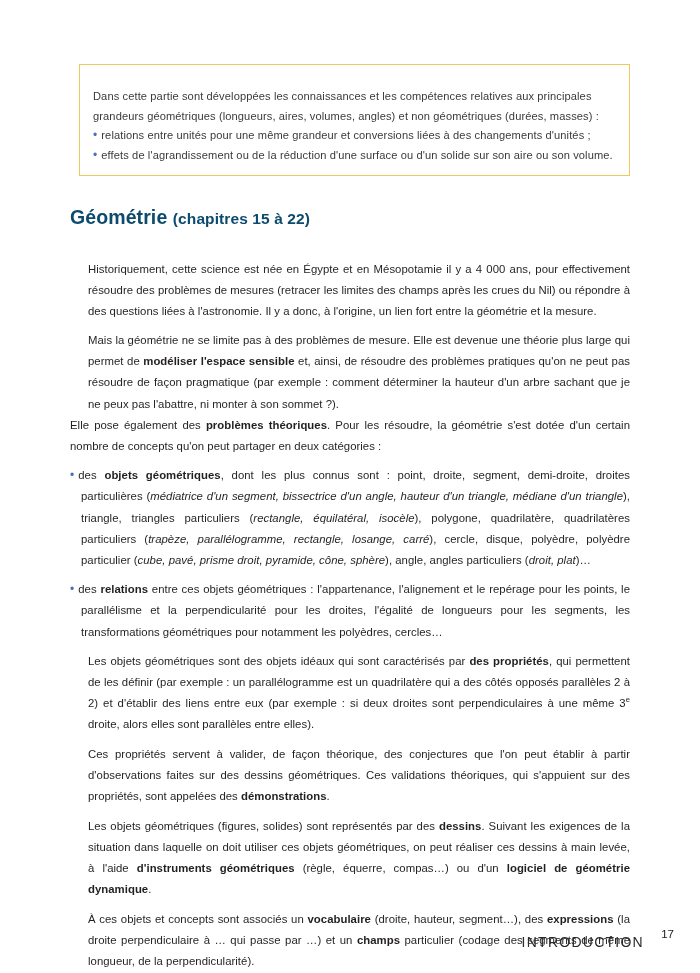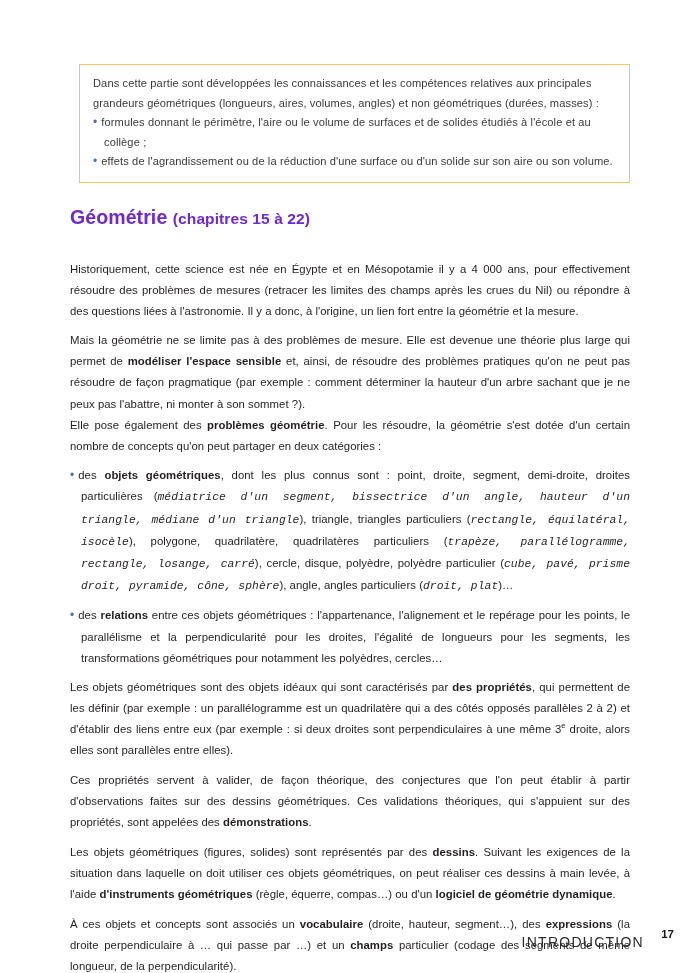--- a/index.html
+++ b/index.html
@@ -23,21 +23,21 @@
 
   
   .callout {
     position: absolute;
     left: 79px;
     top: 64px;
     width: 551px;
     box-sizing: border-box;
     border: 1px solid #f2c75c;
     background: #ffffff;
-    padding: 9px 13px 10px 13px;
+    padding: 22px 13px 10px 13px;
   }
   .callout p {
     margin: 0;
     font-size: 11.1px;
     line-height: 19.5px;
     color: #3a3a3a;
     letter-spacing: 0.01em;
   }
   .callout .bullet-line {
     padding-left: 11px;
@@ -48,21 +48,21 @@
     color: #4a72b8;
     font-size: 12px;
     padding-right: 4px;
   }
 
   
   .section-heading {
     position: absolute;
     left: 70px;
     top: 206px;
-    color: #6d28d9;
+    color: #0c4a6e;
     font-size: 19.5px;
     font-weight: bold;
     letter-spacing: 0.005em;
     white-space: nowrap;
   }
   .section-heading .subtitle {
     font-size: 15.5px;
     font-weight: bold;
   }
 
@@ -76,34 +76,35 @@
   .body-text p {
     margin: 0 0 0 0;
     font-size: 11.35px;
     line-height: 21.1px;
     text-align: justify;
     color: #231f20;
     letter-spacing: 0.003em;
   }
   .body-text p.gap {
     margin-top: 8.5px;
+    margin-left: 18px;
   }
   .body-text p.bullet {
     padding-left: 11px;
     text-indent: -11px;
     margin-top: 8.5px;
   }
   .body-text p.bullet::before {
     content: "\2022";
     color: #4a72b8;
     font-size: 12px;
     padding-right: 4px;
   }
   b { font-weight: bold; }
-  i { font-style: italic; font-family: Liberation Mono, monospace; }
+  i { font-style: italic; }
   sup { font-size: 0.68em; vertical-align: super; line-height: 0; }
 
   
   .footer {
     position: absolute;
     left: 0;
     right: 0;
     top: 930px;
     height: 20px;
   }
@@ -114,47 +115,47 @@
     font-size: 14px;
     letter-spacing: 0.09em;
     color: #2b2b2b;
     font-weight: normal;
   }
   .footer-page {
     position: absolute;
     right: 26px;
     top: -2px;
     font-size: 11.5px;
-    font-weight: bold;
+    font-weight: normal;
     color: #1a1a1a;
   }
 </style>
 </head>
 <body>
 
 <div class="page">
 
   <div class="callout">
     <p>Dans cette partie sont développées les connaissances et les compétences relatives aux principales grandeurs géométriques (longueurs, aires, volumes, angles) et non géométriques (durées, masses) :</p>
-    <p class="bullet-line">formules donnant le périmètre, l'aire ou le volume de surfaces et de solides étudiés à l'école et au collège ;</p>
+    <p class="bullet-line">relations entre unités pour une même grandeur et conversions liées à des changements d'unités ;</p>
     <p class="bullet-line">effets de l'agrandissement ou de la réduction d'une surface ou d'un solide sur son aire ou son volume.</p>
   </div>
 
   <div class="section-heading">
     <span>Géométrie</span><span>&nbsp;</span><span class="subtitle">(chapitres 15 à 22)</span>
   </div>
 
   <div class="body-text">
 
 
     <p class="gap">Historiquement, cette science est née en Égypte et en Mésopotamie il y a 4 000 ans, pour effectivement résoudre des problèmes de mesures (retracer les limites des champs après les crues du Nil) ou répondre à des questions liées à l'astronomie. Il y a donc, à l'origine, un lien fort entre la géométrie et la mesure.</p>
 
     <p class="gap"><span>Mais la géométrie ne se limite pas à des problèmes de mesure. Elle est devenue une théorie plus large qui permet de </span><b>modéliser l'espace sensible</b><span> et, ainsi, de résoudre des problèmes pratiques qu'on ne peut pas résoudre de façon pragmatique (par exemple : comment déterminer la hauteur d'un arbre sachant que je ne peux pas l'abattre, ni monter à son sommet ?).</span></p>
 
-    <p><span>Elle pose également des </span><b>problèmes géométrie</b><span>. Pour les résoudre, la géométrie s'est dotée d'un certain nombre de concepts qu'on peut partager en deux catégories :</span></p>
+    <p><span>Elle pose également des </span><b>problèmes théoriques</b><span>. Pour les résoudre, la géométrie s'est dotée d'un certain nombre de concepts qu'on peut partager en deux catégories :</span></p>
 
     <p class="bullet"><span>des </span><b>objets géométriques</b><span>, dont les plus connus sont : point, droite, segment, demi-droite, droites particulières (</span><i>médiatrice d'un segment, bissectrice d'un angle, hauteur d'un triangle, médiane d'un triangle</i><span>), triangle, triangles particuliers (</span><i>rectangle, équilatéral, isocèle</i><span>), polygone, quadrilatère, quadrilatères particuliers (</span><i>trapèze, parallélogramme, rectangle, losange, carré</i><span>), cercle, disque, polyèdre, polyèdre particulier (</span><i>cube, pavé, prisme droit, pyramide, cône, sphère</i><span>), angle, angles particuliers (</span><i>droit, plat</i><span>)…</span></p>
 
     <p class="bullet"><span>des </span><b>relations</b><span> entre ces objets géométriques : l'appartenance, l'alignement et le repérage pour les points, le parallélisme et la perpendicularité pour les droites, l'égalité de longueurs pour les segments, les transformations géométriques pour notamment les polyèdres, cercles…</span></p>
 
     <p class="gap"><span>Les objets géométriques sont des objets idéaux qui sont caractérisés par </span><b>des propriétés</b><span>, qui permettent de les définir (par exemple : un parallélogramme est un quadrilatère qui a des côtés opposés parallèles 2 à 2) et d'établir des liens entre eux (par exemple : si deux droites sont perpendiculaires à une même 3</span><sup>e</sup><span> droite, alors elles sont parallèles entre elles).</span></p>
 
     <p class="gap"><span>Ces propriétés servent à valider, de façon théorique, des conjectures que l'on peut établir à partir d'observations faites sur des dessins géométriques. Ces validations théoriques, qui s'appuient sur des propriétés, sont appelées des </span><b>démonstrations</b><span>.</span></p>
 
     <p class="gap"><span>Les objets géométriques (figures, solides) sont représentés par des </span><b>dessins</b><span>. Suivant les exigences de la situation dans laquelle on doit utiliser ces objets géométriques, on peut réaliser ces dessins à main levée, à l'aide </span><b>d'instruments géométriques</b><span> (règle, équerre, compas…) ou d'un </span><b>logiciel de géométrie dynamique</b><span>.</span></p>

